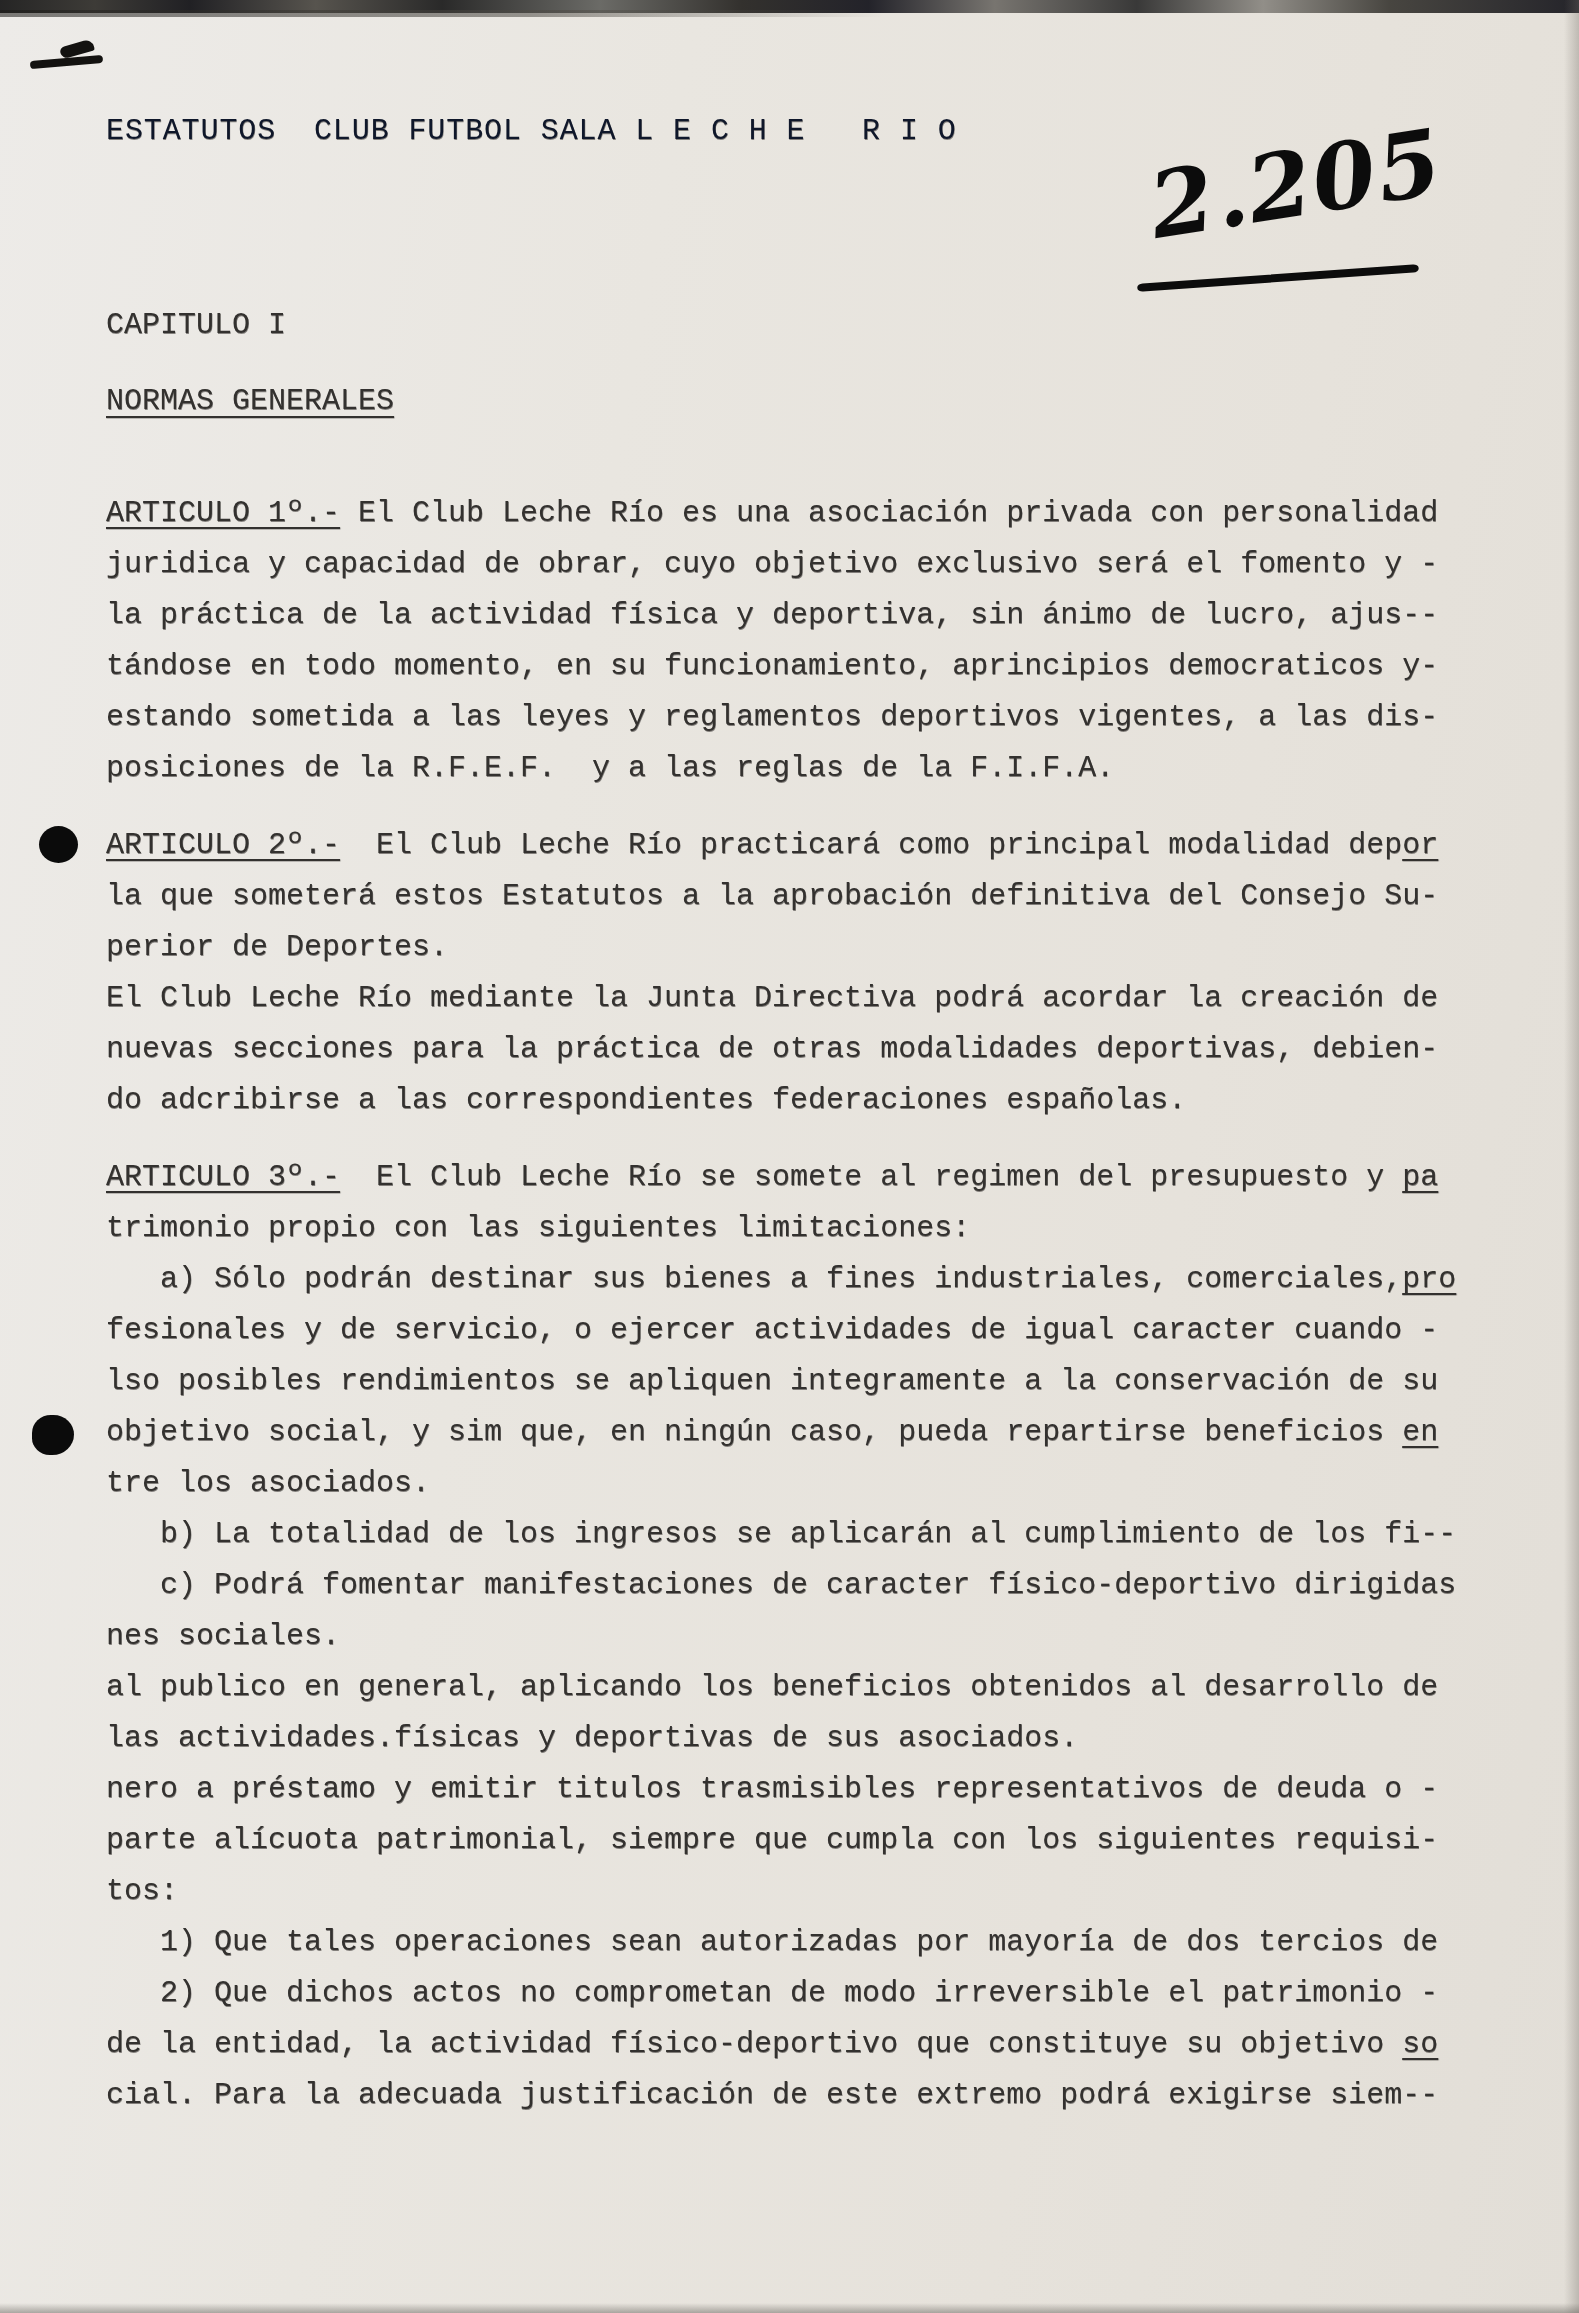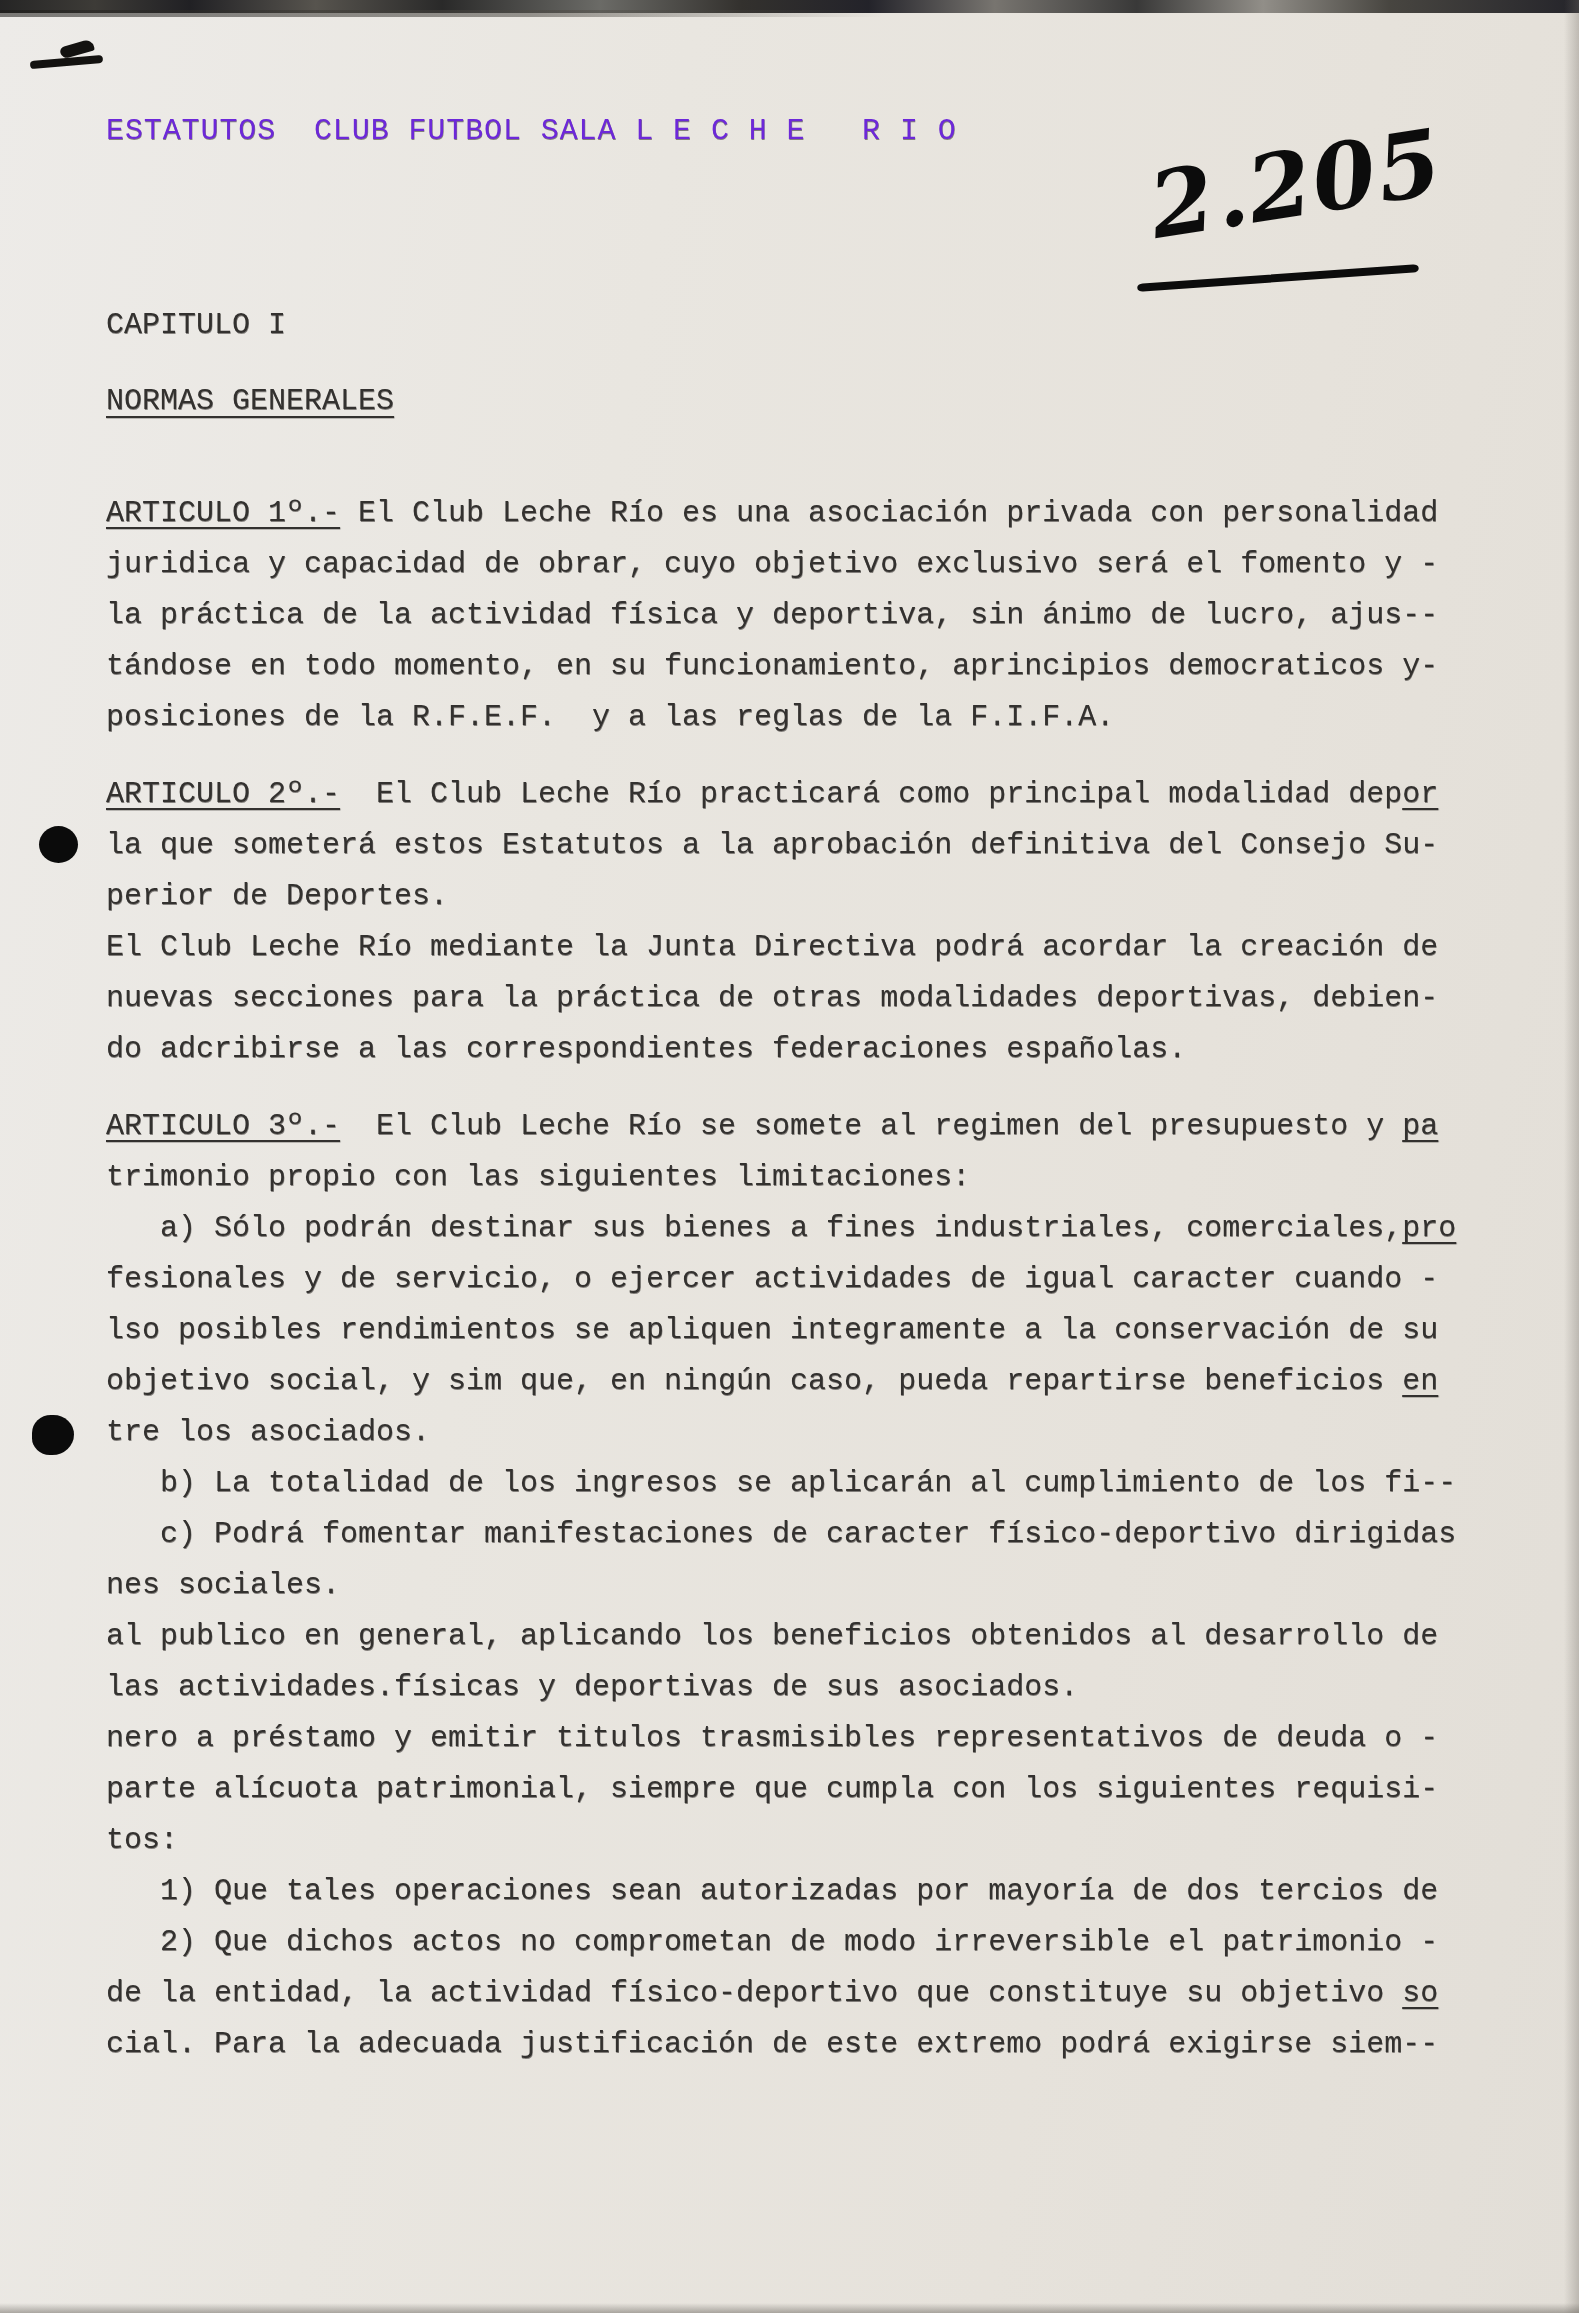--- a/index.html
+++ b/index.html
@@ -37,21 +37,21 @@
     font-family:"DejaVu Serif", serif; font-style:italic; font-weight:bold;
     font-size:91px; letter-spacing:1.9px; color:#0c0c0c;
     transform:rotate(-9deg);
   }
   .hand-underline {
     position:absolute; left:1137px; top:274px; width:282px; height:8.4px;
     background:#0c0c0c; border-radius:5.6px / 3.7px; transform:rotate(-4deg);
   }
   
   .tw { font-size:30px; text-shadow:0.4px 0.5px 0.6px rgba(45,42,40,.55); }
-  .doc-header { position:absolute; left:106px; top:114px; letter-spacing:0.9px; color:#6d28d9; white-space:pre; }
+  .doc-header { position:absolute; left:106px; top:114px; letter-spacing:0.9px; color:#0f172a; white-space:pre; }
   .chapter-title { position:absolute; left:106px; top:308px; width:1305px; text-align:left; }
   .chapter-subtitle {
     position:absolute; left:106px; top:384px; width:1305px; 
     text-decoration:underline; text-underline-offset:6.5px; text-decoration-thickness:1.9px;
   }
   .doc-body { position:absolute; left:106px; top:488px; width:1398px; line-height:51px; }
   .block { margin-bottom:26px; }
   .line { white-space:pre; }
   .u { text-decoration:underline; text-underline-offset:5.6px; text-decoration-thickness:1.9px; }
 </style>
@@ -76,20 +76,21 @@
 
 <div class="chapter-title tw">CAPITULO I</div>
 <div class="chapter-subtitle tw">NORMAS GENERALES</div>
 
 <div class="doc-body tw">
     <div class="block">
       <div class="line"><span class="u">ARTICULO 1º.-</span><span> El Club Leche Río es una asociación privada con personalidad</span></div>
       <div class="line"><span>juridica y capacidad de obrar, cuyo objetivo exclusivo será el fomento y -</span></div>
       <div class="line"><span>la práctica de la actividad física y deportiva, sin ánimo de lucro, ajus--</span></div>
       <div class="line"><span>tándose en todo momento, en su funcionamiento, aprincipios democraticos y-</span></div>
+      <div class="line"><span>estando sometida a las leyes y reglamentos deportivos vigentes, a las dis-</span></div>
       <div class="line"><span>posiciones de la R.F.E.F.  y a las reglas de la F.I.F.A.</span></div>
     </div>
     <div class="block">
       <div class="line"><span class="u">ARTICULO 2º.-</span><span>  El Club Leche Río practicará como principal modalidad dep</span><span class="u">or</span></div>
       <div class="line"><span>la que someterá estos Estatutos a la aprobación definitiva del Consejo Su-</span></div>
       <div class="line"><span>perior de Deportes.</span></div>
       <div class="line"><span>El Club Leche Río mediante la Junta Directiva podrá acordar la creación de</span></div>
       <div class="line"><span>nuevas secciones para la práctica de otras modalidades deportivas, debien-</span></div>
       <div class="line"><span>do adcribirse a las correspondientes federaciones españolas.</span></div>
     </div>

